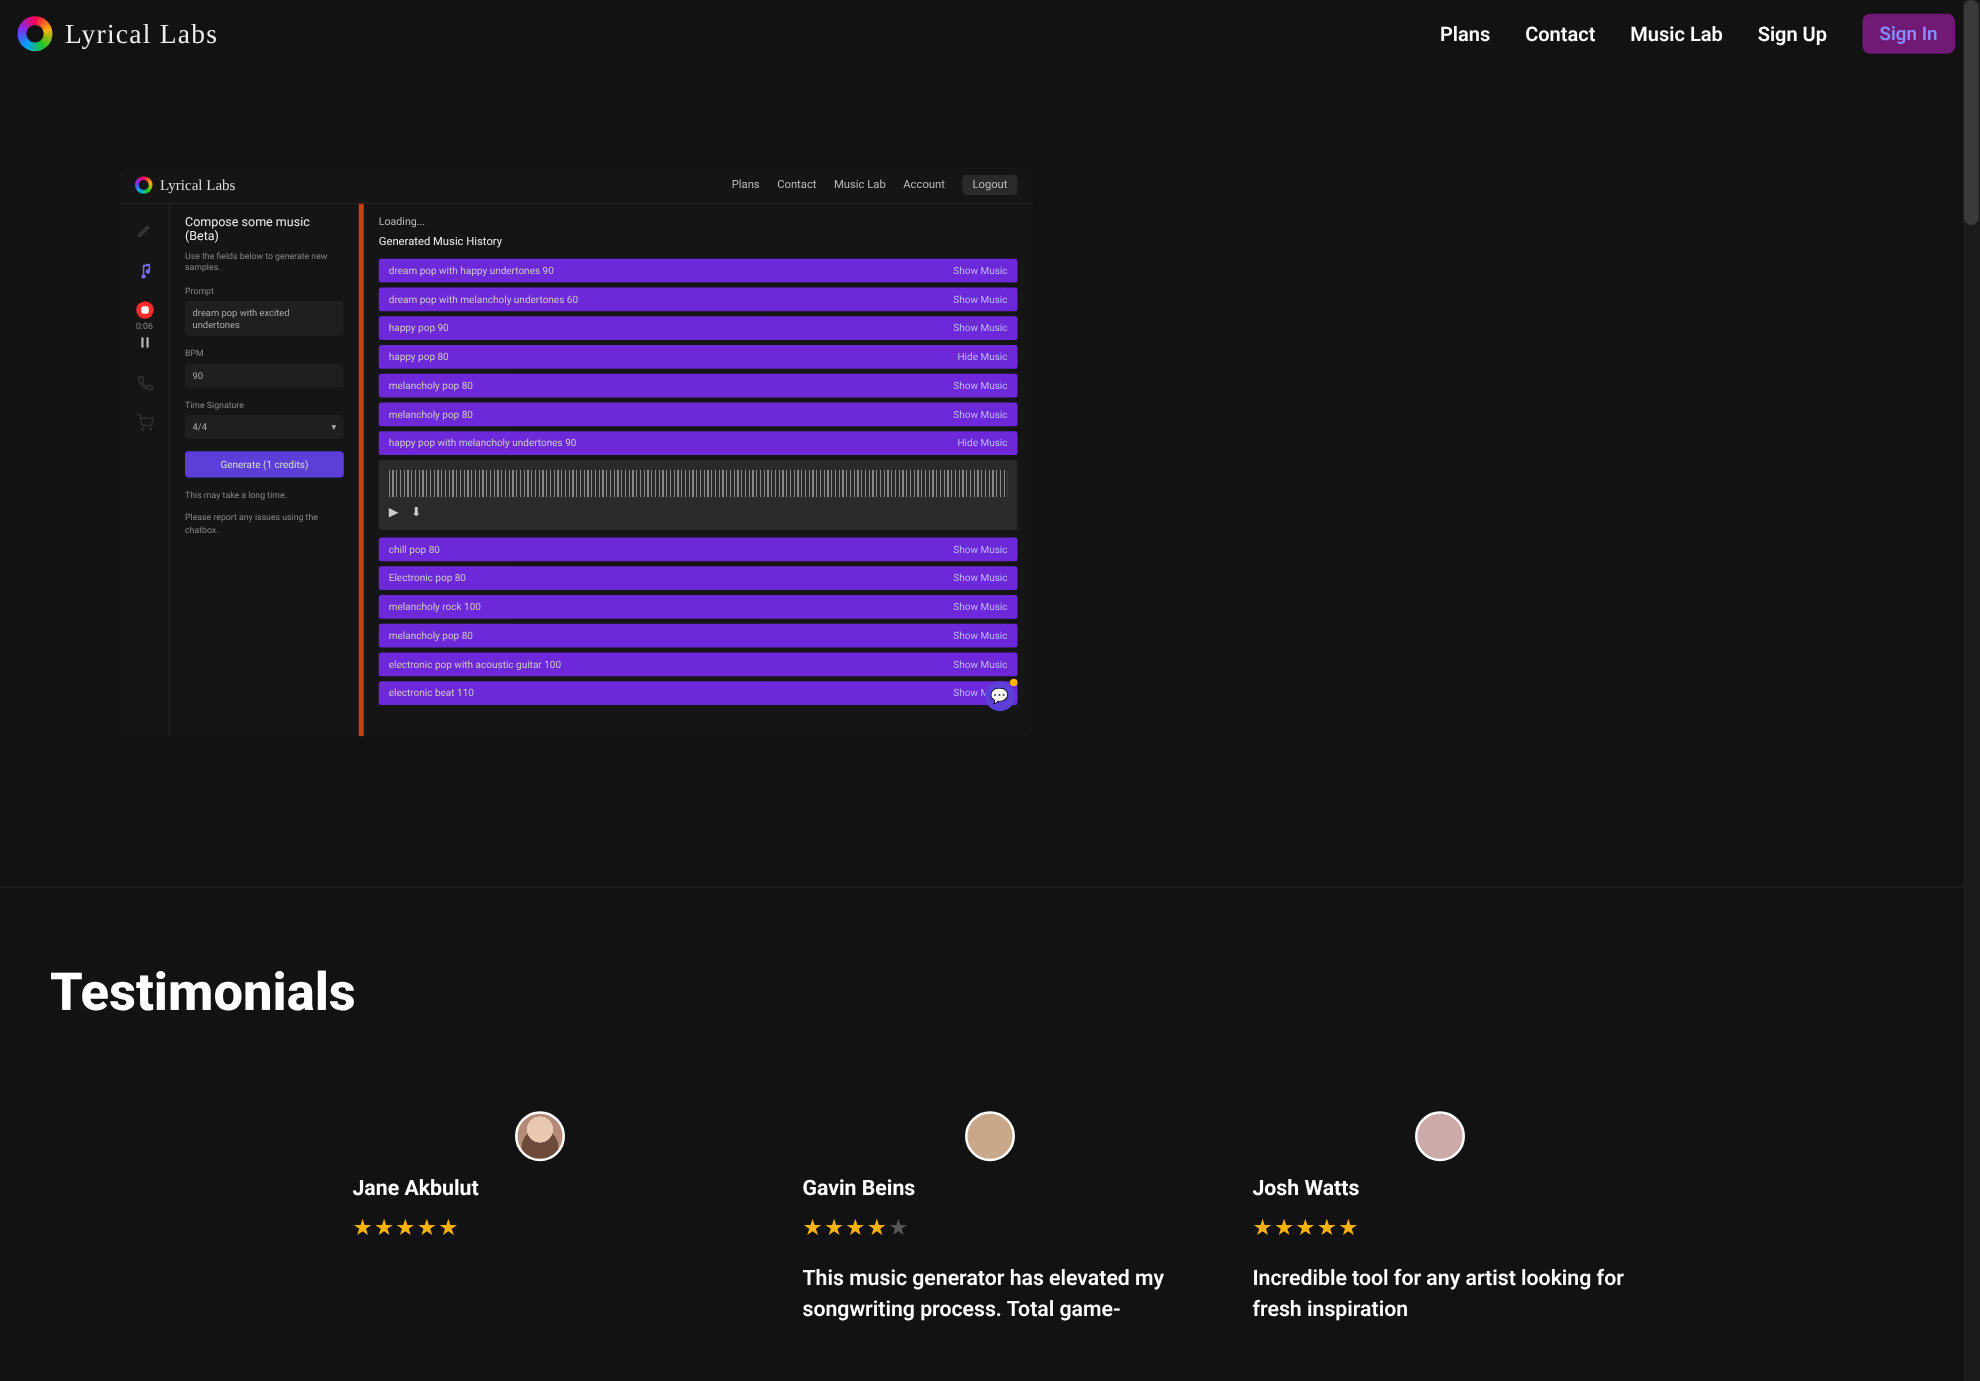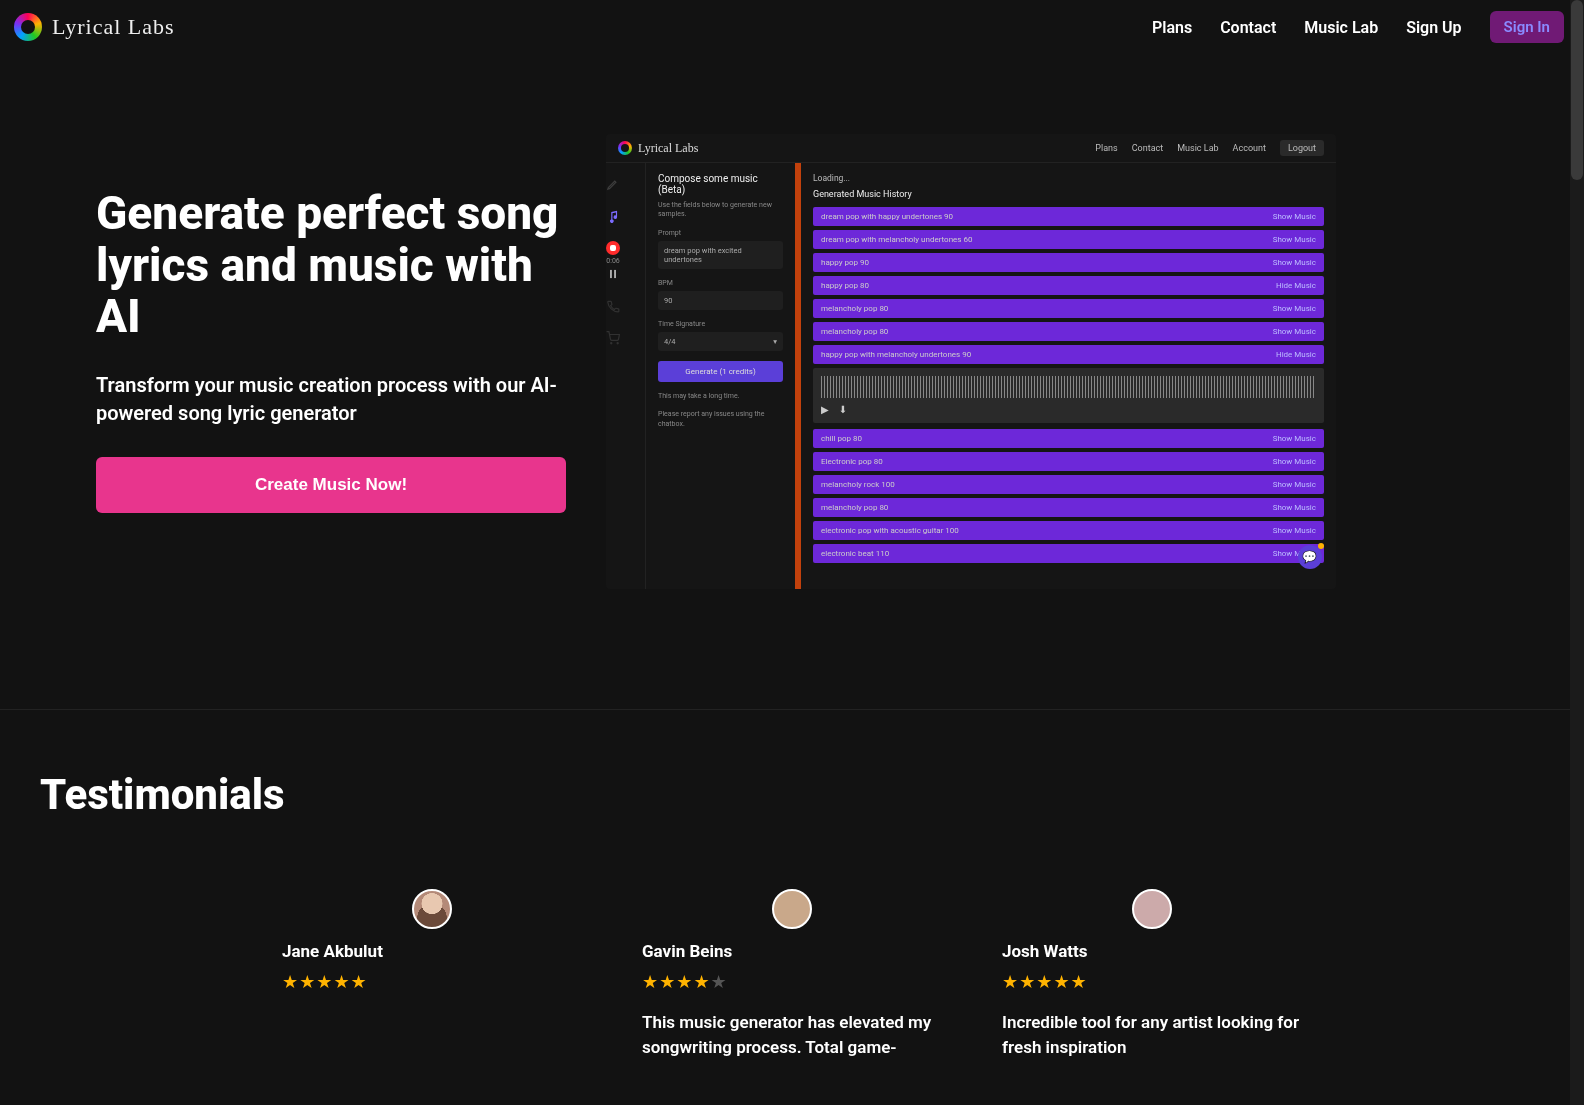--- a/index.html
+++ b/index.html
@@ -69,30 +69,30 @@
     position:relative;
   }
   .app-brand .mini-logo::after { content:""; position:absolute; inset:3px; border-radius:50%; background:#151515; }
   .app-brand-text { font-family:"Brush Script MT", cursive; font-size:12px; color:#ddd; }
   .app-top-nav { display:flex; gap:14px; align-items:center; }
   .app-top-nav span { color:#bbb; font-size:9px; cursor:pointer; }
   .app-logout { background:#2a2a2a; padding:3px 8px; border-radius:3px; color:#ddd; }
   .app-body { display:flex; flex:1; min-height:0; }
   .app-sidebar {
     width:40px; border-right:1px solid #222; display:flex; flex-direction:column;
-    align-items:flex-start; padding-top:14px; gap:18px;
+    align-items:center; padding-top:14px; gap:18px;
   }
   .side-ic { width:14px; height:14px; opacity:.35; }
   .side-ic.active { opacity:1; color:#7b6cff; }
   .rec-dot { width:14px; height:14px; background:#ff2b2b; border-radius:50%; position:relative; }
   .rec-dot::after{content:"";position:absolute;inset:4px;background:#fff;border-radius:2px;}
   .rec-time { font-size:7px; color:#888; }
   .app-main { display:flex; flex:1; min-width:0; }
   .compose-pane {
-    width:155px; padding:10px 12px; border-right:6px solid #c2410c;
+    width:155px; padding:10px 12px; border-right:4px solid #c2410c;
   }
   .compose-title { font-size:10px; color:#eee; margin-bottom:6px; }
   .compose-hint { font-size:7px; color:#888; line-height:1.3; margin-bottom:10px; }
   .field-label { font-size:7px; color:#888; margin-bottom:4px; }
   .field-box {
     background:#1f1f1f; border-radius:3px; padding:5px 6px; font-size:7.5px;
     color:#aaa; margin-bottom:10px;
   }
   .field-select { display:flex; justify-content:space-between; align-items:flex-end; }
   .gen-btn { background:#5b3fd8; color:#ddd; text-align:center; padding:6px 0; font-size:8px; border-radius:3px; margin-bottom:10px; cursor:pointer;}
@@ -170,25 +170,20 @@
   <div class="nav-right">
     <span class="nav-link">Plans</span>
     <span class="nav-link">Contact</span>
     <span class="nav-link">Music Lab</span>
     <span class="nav-link">Sign Up</span>
     <span class="nav-signin">Sign In</span>
   </div>
 </div>
 
 <div class="hero">
-  <div class="hero-left">
-    <h1 class="hero-title">Generate perfect song lyrics and music with AI</h1>
-    <p class="hero-sub">Transform your music creation process with our AI-powered song lyric generator</p>
-    <button class="cta-btn">Create Music Now!</button>
-  </div>
 
   <div class="app-shot">
     <div class="app-top">
       <div class="app-brand">
         <div class="mini-logo"></div>
         <span class="app-brand-text">Lyrical Labs</span>
       </div>
       <div class="app-top-nav">
         <span>Plans</span>
         <span>Contact</span>

